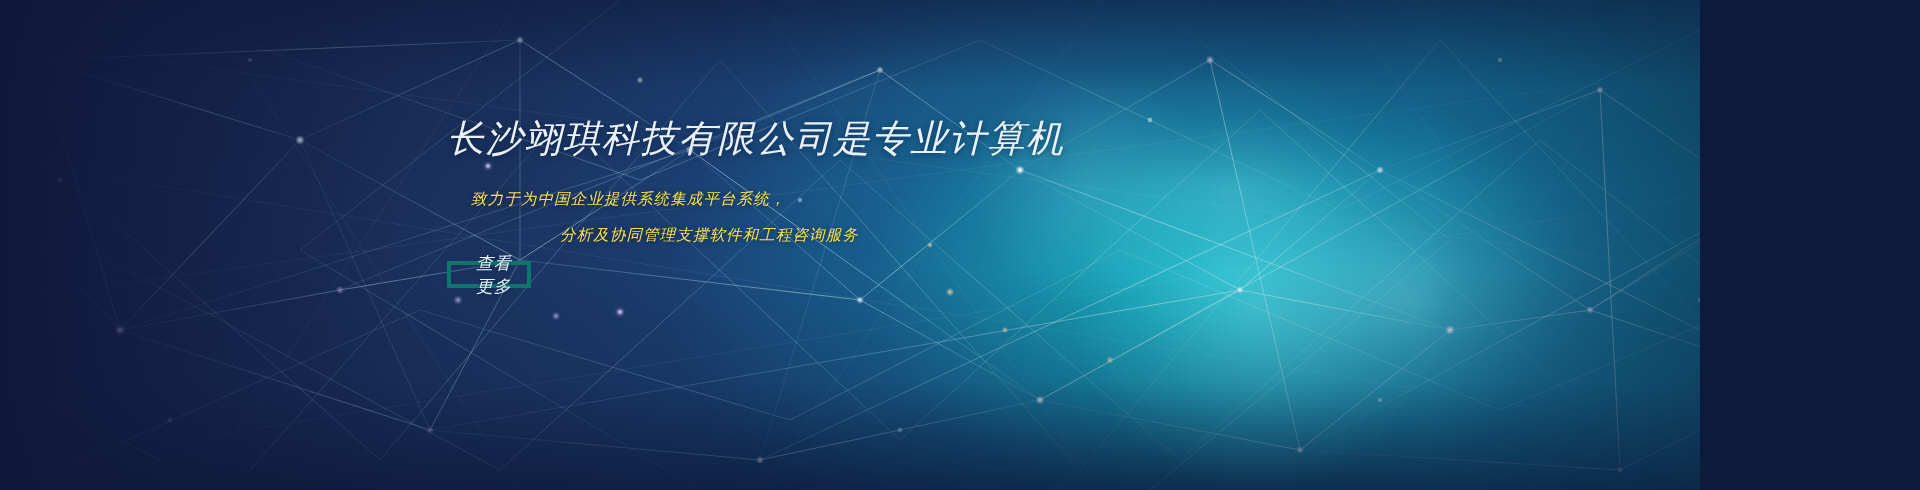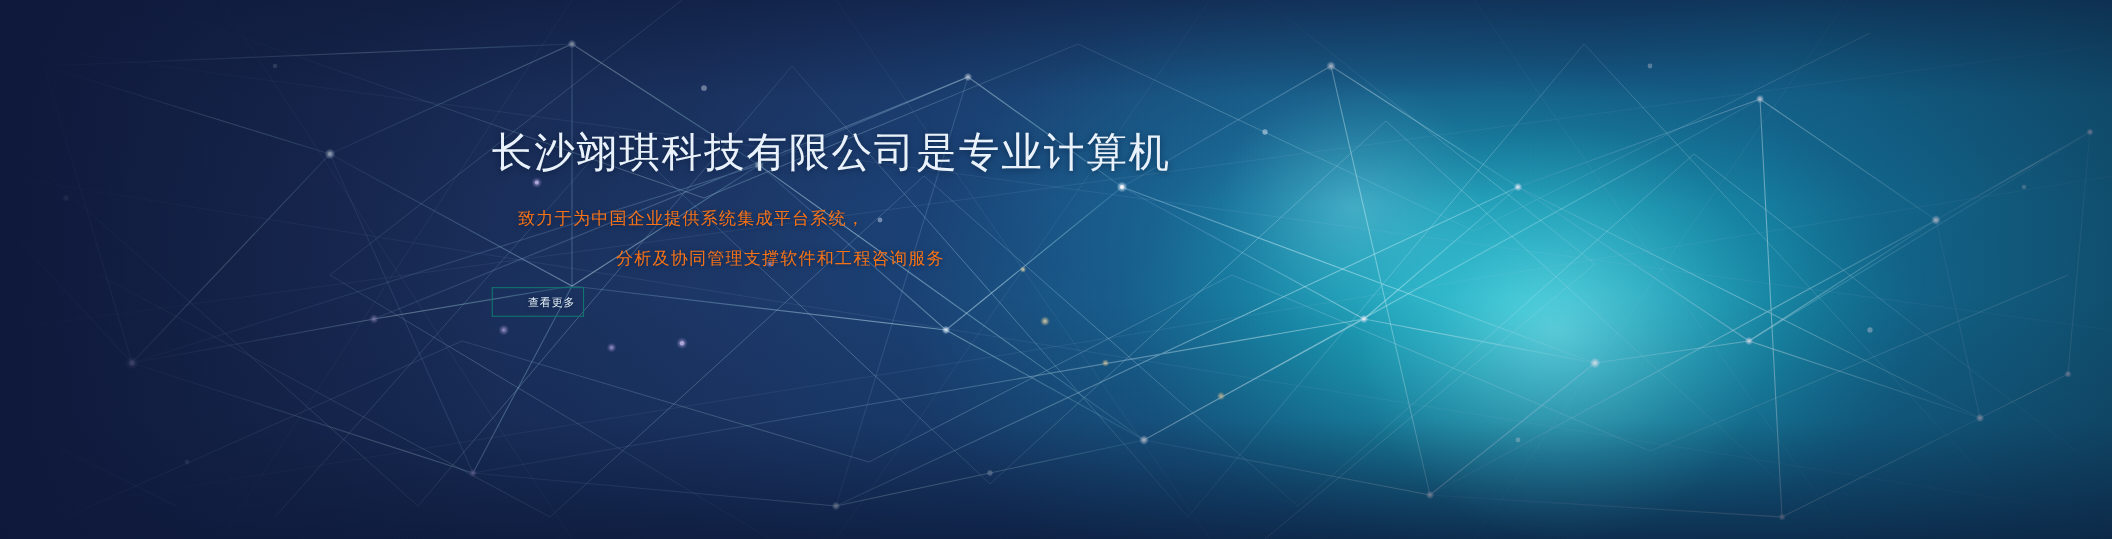--- a/index.html
+++ b/index.html
@@ -2,21 +2,21 @@
 <html><head>
 <meta charset="utf-8">
 <style>
   * { margin:0; padding:0; box-sizing:border-box; }
   html, body {
     width:1920px; height:490px; overflow:hidden;
     background:#0d1b3a;
     font-family:"DejaVu Sans", sans-serif;
   }
   #banner {
-    position:relative; width:1920px; height:490px; overflow:hidden;
+    position:relative; width:1700px; height:490px; overflow:hidden;font-style:italic;
   }
   
   .bg-base {
     position:absolute; inset:0;
     background:
       radial-gradient(ellipse 900px 560px at 72% 58%, #16b6c4 0%, rgba(22,160,180,0.85) 18%, rgba(20,110,150,0.55) 40%, rgba(18,60,110,0.18) 62%, rgba(16,35,80,0) 80%),
       radial-gradient(ellipse 700px 420px at 60% 18%, rgba(36,120,170,0.55) 0%, rgba(30,80,140,0.22) 45%, rgba(20,45,95,0) 75%),
       linear-gradient(105deg, #17234d 0%, #1a2c57 18%, #1d3a6b 38%, #1c4f84 58%, #176f9e 74%, #1491b4 88%, #17a8bd 100%);
   }
   .bg-vignette {
@@ -45,37 +45,37 @@
     font-family:"DejaVu Serif", serif;
     font-size:37px;
     line-height:41px;
     letter-spacing:1.6px;
     font-weight:400;
     text-shadow:0 1px 6px rgba(4,16,40,0.55);
     white-space:nowrap;
   }
   .subline-wrap {
     margin-top:22px;
-    color:#f97316;
+    color:#fde047;
     font-family:"DejaVu Sans", sans-serif;
     font-size:15.5px;
     letter-spacing:1.1px;
     line-height:36px;
     text-shadow:0 1px 5px rgba(4,16,40,0.5);
   }
   .sub1 { padding-left:24px; }
   .sub2 { padding-left:113px; }
   .cta {
     position:absolute; left:447px; top:261px;
     width:84px; height:27px;
-    border:1px solid #0f766e;
+    border:4px solid #0f766e;
     background:transparent;
     color:#e6f3fa;
     font-family:"DejaVu Sans", sans-serif;
-    font-size:10px;
+    font-size:17px;
     letter-spacing:0.8px;
     display:flex; align-items:center; justify-content:center;
     cursor:pointer;
     z-index:7;
     text-shadow:0 1px 4px rgba(4,16,40,0.5);
     padding-left:25px;
   }
 </style>
 </head>
 <body>

